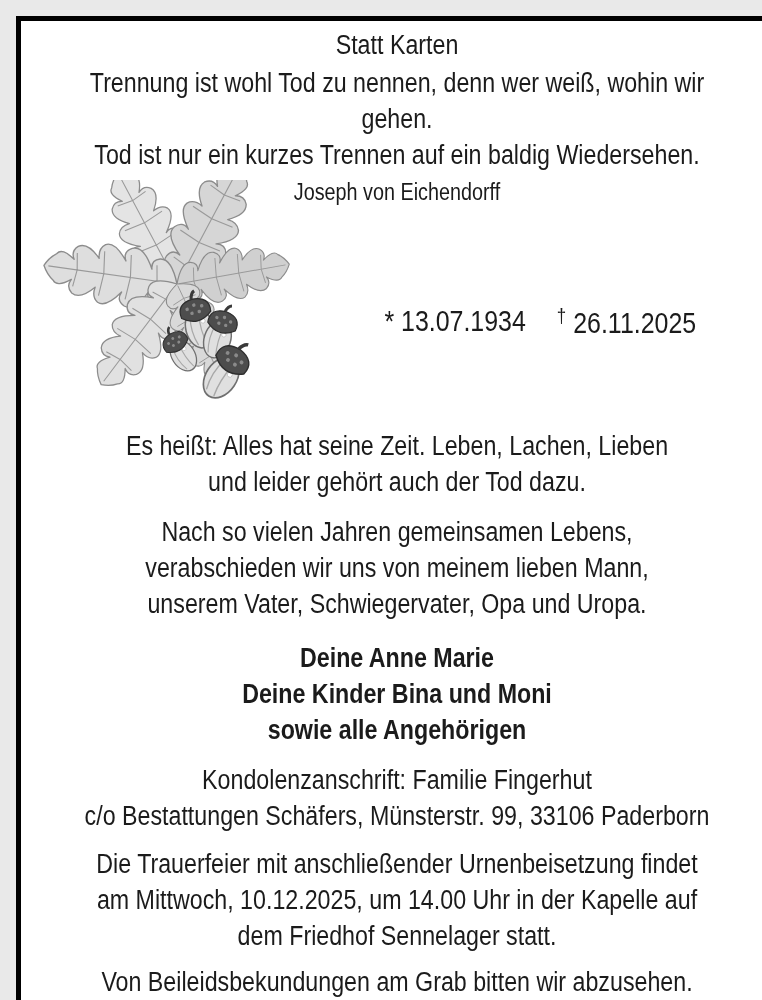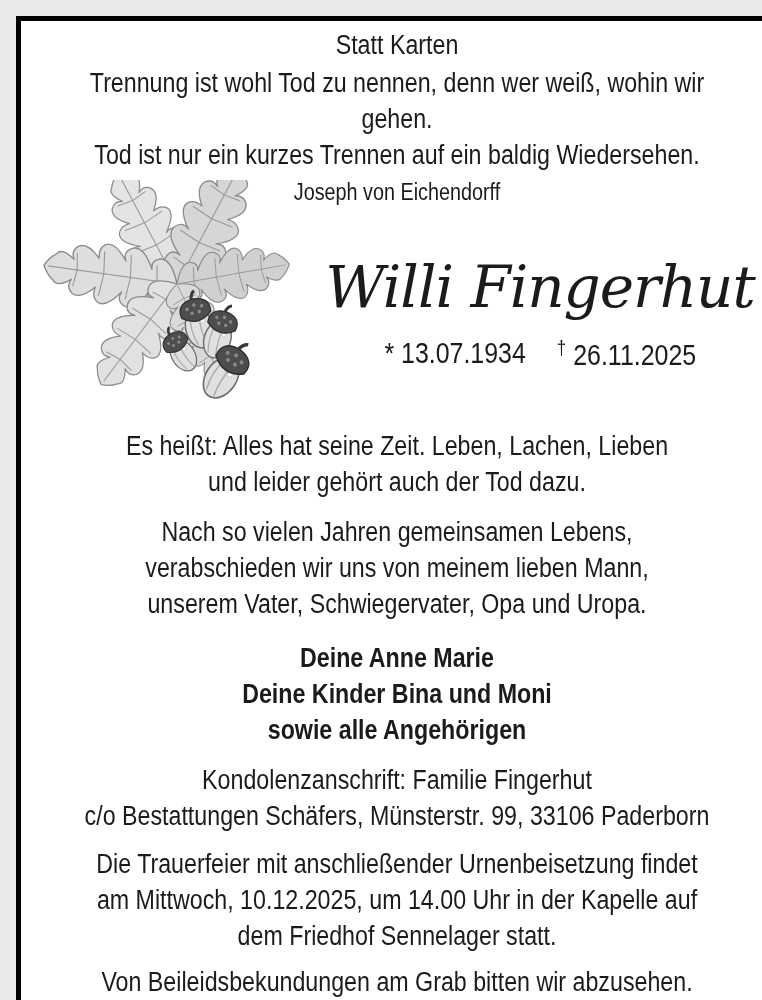--- a/index.html
+++ b/index.html
@@ -88,21 +88,20 @@
           <use href="#leafg" fill="#e1e1e1" transform="rotate(127) scale(1.05)"></use>
           <use href="#leafg" fill="#d9d9d9" transform="rotate(65) scale(0.88)"></use>
         </g>
         <use href="#acorn" transform="translate(166,130) rotate(-14) scale(1.25)"></use>
         <use href="#acorn" transform="translate(194,142) rotate(18) scale(1.2)"></use>
         <use href="#acorn" transform="translate(146,162) rotate(-32) scale(1.05)"></use>
         <use href="#acorn" transform="translate(204,180) rotate(34) scale(1.4)"></use>
       </svg>
     </div>
     <div class="hero-right">
-      <div class="name">Willi Fingerhut</div>
       <div class="dates cx">
         <div class="date-item birth">
           <span class="sym">*</span>
           <span>13.07.1934</span>
         </div>
         <div class="date-item death">
           <span class="sym">†</span>
           <span>26.11.2025</span>
         </div>
       </div>

